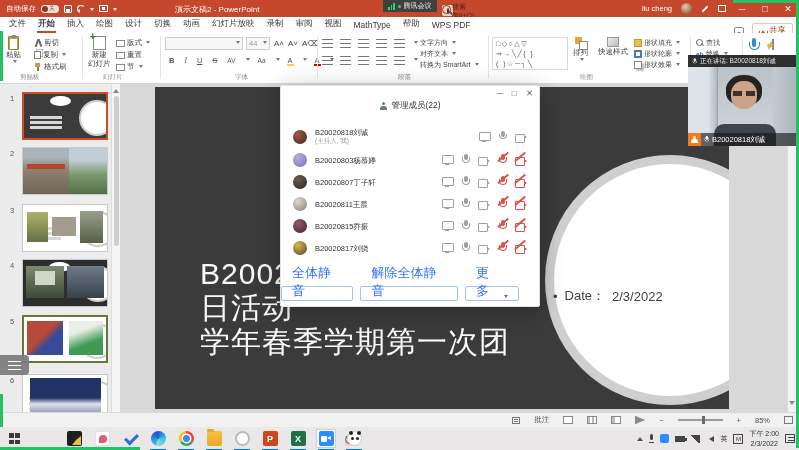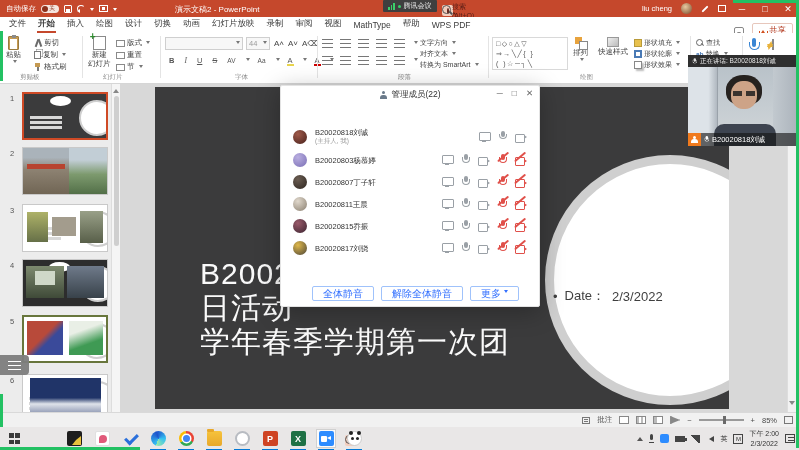--- a/index.html
+++ b/index.html
@@ -129,21 +129,21 @@
 .canvas{position:absolute;left:120px;top:84px;right:0;height:328px;background:#d8d8d8}
 .slide{position:absolute;left:35px;top:3px;width:574px;height:322px;background:#3b3b3c;overflow:hidden}
 .s-ell{position:absolute;left:238px;top:8px;width:92px;height:40px;background:#fff;border-radius:50%}
 .s-circ{position:absolute;left:390px;top:68px;width:250px;height:250px;border-radius:50%;background:#fff;border:9px solid #cfcfcf}
 .s-title{position:absolute;left:45px;top:170px;font-size:30px;line-height:34px;color:#fafafa;letter-spacing:1px;font-weight:normal}
 .s-date{position:absolute;left:398px;top:200px;font-size:13px;color:#3f3f3f;display:flex;align-items:center;gap:7px}
 .cscroll{position:absolute;right:2px;top:0;width:10px;height:328px;background:#f2f2f2;border-left:1px solid #ddd}
 
 .statusbar{position:absolute;left:0;top:412px;right:0;height:15px;background:#f1f1f1;border-top:1px solid #d9d9d9;font-size:7.5px;color:#4a4a4a;display:flex;align-items:center}
 .sb-left{display:flex;align-items:center;gap:9px;padding-left:6px}
-.sb-right{position:absolute;right:6px;display:flex;align-items:center;gap:7px}
+.sb-right{position:absolute;right:6px;display:flex;align-items:center;gap:14px}
 .ic-book{width:8px;height:7px;border:1px solid #777;border-radius:1px;position:relative}
 .ic-book::after{content:'';position:absolute;left:3px;top:0;width:1px;height:5px;background:#777}
 .ic-acc{width:7px;height:7px;border:1px solid #777;border-radius:50%;position:relative}
 .ic-acc::after{content:'';position:absolute;left:2px;top:1.5px;width:1.5px;height:3px;background:#777}
 .ic-note{width:8px;height:7px;border:1px solid #777;position:relative}
 .ic-note::after{content:'';position:absolute;left:1px;top:1.5px;width:4px;height:2.5px;background:repeating-linear-gradient(180deg,#777 0 1px,transparent 1px 2.5px)}
 .vw{width:10px;height:8px;border:1px solid #888;background:#fff;display:inline-block}
 .vw.v2{background:repeating-linear-gradient(90deg,#bbb 0 2px,#fff 2px 4px)}
 .vw.v3{background:linear-gradient(90deg,#bbb 3px,#fff 3px)}
 .vw.v4{background:#888;clip-path:polygon(0 0,100% 50%,0 100%)}
@@ -191,21 +191,21 @@
 .tr-bat{width:10px;height:6px;border:1px solid #444;position:relative;background:#444}
 .tr-bat::after{content:'';position:absolute;right:-2.5px;top:1px;width:1.5px;height:3px;background:#444}
 .tr-net{width:9px;height:8px;background:linear-gradient(45deg,transparent 45%,#444 46%)}
 .tr-spk{width:0;height:0;border:3px solid transparent;border-right:5px solid #444;position:relative}
 .tr-ime{width:10px;height:10px;border:1px solid #444;font-size:6px;display:flex;align-items:center;justify-content:center}
 .tr-time{text-align:center;line-height:1.3;font-size:7px}
 .tr-action{width:10px;height:9px;border:1px solid #444;position:relative}
 .tr-action::after{content:'';position:absolute;left:1.5px;top:2px;width:6px;height:4px;background:repeating-linear-gradient(180deg,#444 0 1px,transparent 1px 2.5px)}
 
 .dialog{position:absolute;left:280px;top:85px;width:260px;height:222px;background:#fff;border:1px solid #e3e3e3;border-radius:2px;box-shadow:0 5px 24px rgba(0,0,0,.28);z-index:30}
-.dlg-head{position:absolute;left:0;top:1px;right:0;height:16px;display:flex;align-items:center;justify-content:center;gap:4px;font-size:8.5px;color:#333}
+.dlg-head{position:absolute;left:0;top:12px;right:0;height:16px;display:flex;align-items:center;justify-content:center;gap:4px;font-size:8.5px;color:#333}
 .ic-person{width:8px;height:8px;position:relative}
 .ic-person::before{content:'';position:absolute;left:2.5px;top:0;width:3px;height:3px;border-radius:50%;background:#6a7a8a}
 .ic-person::after{content:'';position:absolute;left:0.5px;top:3.5px;width:7px;height:4px;border-radius:3px 3px 0 0;background:#6a7a8a}
 .dlg-ctl{position:absolute;right:6px;top:2px;display:flex;gap:9px;color:#666;font-size:8.5px}
 .dlg-search{position:absolute;left:12px;top:20px;width:236px;height:15px;border:1px solid #e4e4e4;border-radius:2px;display:flex;align-items:center;gap:4px;padding-left:5px;font-size:7.5px;color:#b5b5b5}
 .dlg-search .mag{border-color:#b5b5b5}
 .dlg-search .mag::after{background:#b5b5b5}
 .mlist{position:absolute;left:0;top:38px;right:0}
 .member{position:relative;height:22px;display:flex;align-items:center;padding:0 12px}
 .member.host{height:25px}
@@ -223,21 +223,21 @@
 .i-cam{position:relative;width:12px;height:9px;display:inline-block}
 .i-cam::before{content:'';position:absolute;left:0;top:1px;width:8px;height:7px;border:1px solid currentColor;border-radius:1px}
 .i-cam::after{content:'';position:absolute;right:0;top:2.5px;width:0;height:0;border-left:3px solid currentColor;border-top:2px solid transparent;border-bottom:2px solid transparent}
 .i-mon{position:relative;width:11px;height:10px;display:inline-block}
 .i-mon::before{content:'';position:absolute;left:0;top:0;width:10px;height:7px;border:1px solid currentColor;border-radius:1px}
 .i-mon::after{content:'';position:absolute;left:3px;bottom:0;width:4px;height:1px;background:currentColor}
 .g{color:#9aa0a6}.r{color:#e0504a}
 .slash{position:absolute;left:-2px;top:5px;width:14px;height:1.5px;background:#e0504a;transform:rotate(-40deg);border-radius:1px}
 .wrap-ic{position:relative;display:inline-block}
 .dlg-foot{position:absolute;right:20px;top:200px;display:flex;gap:7px}
-.dbtn{height:15px;border:1px solid #9fc2fb;border-radius:2px;background:#fff;color:#3370ff;font-size:10px;display:flex;align-items:flex-start;padding:0 10px;gap:3px}
+.dbtn{height:15px;border:1px solid #9fc2fb;border-radius:2px;background:#fff;color:#3370ff;font-size:13px;display:flex;align-items:flex-end;padding:0 10px;gap:3px}
 .cvb{display:inline-block;width:0;height:0;border:2.5px solid transparent;border-top:3px solid #3370ff;margin-top:3px}
 
 .vpanel{position:absolute;left:688px;top:55px;width:111px;height:91px;z-index:35;overflow:hidden}
 .vspeak{position:absolute;left:0;top:0;right:0;height:12px;background:rgba(38,38,38,.96);color:#e8e8e8;font-size:6.5px;display:flex;align-items:center;gap:3px;padding-left:4px;white-space:nowrap}
 .vspeak .i-mic{transform:scale(.6);color:#ddd;margin:-2px}
 .video{position:absolute;left:0;top:12px;right:0;bottom:0;background:linear-gradient(180deg,#b9c2c9,#d2d7da)}
 .vwin{position:absolute;left:0;top:0;width:30px;height:79px;background:linear-gradient(90deg,#dde3e8 70%,#b0b8c0);border-right:1px solid #9aa2aa}
 .vwin2{position:absolute;right:0;top:0;width:26px;height:79px;background:linear-gradient(90deg,#c2c9cf,#aab2ba)}
 .vhair{position:absolute;left:38px;top:8px;width:36px;height:30px;border-radius:48% 48% 40% 40%;background:#26221f}
 .vface{position:absolute;left:43px;top:14px;width:26px;height:28px;border-radius:45%;background:#cda387}

